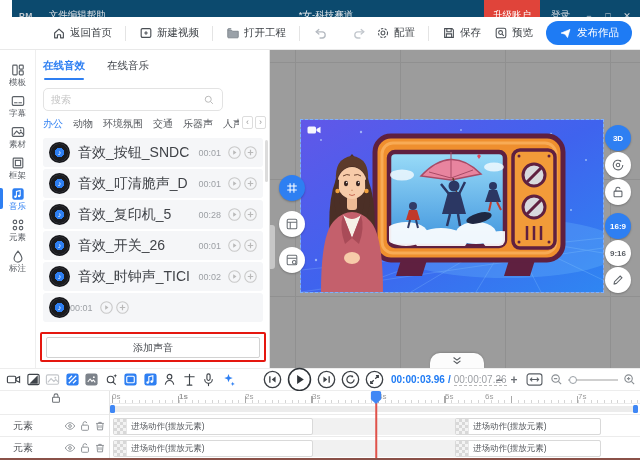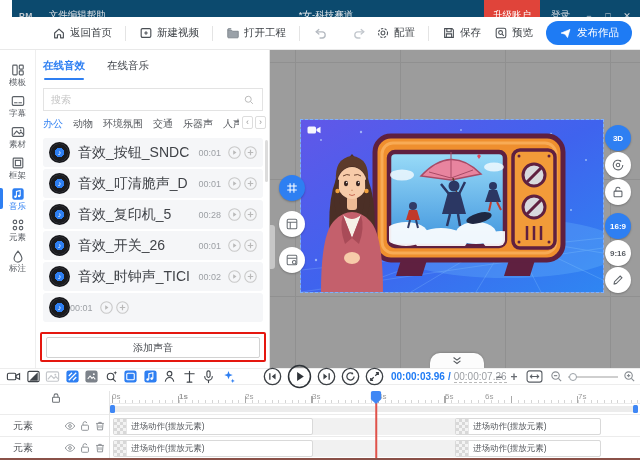--- a/index.html
+++ b/index.html
@@ -36,21 +36,21 @@
 .side-label{font-size:8.5px;color:#5c6066;line-height:1}
 .side-item.active .side-label{color:#2e7ff2}
 .side-item.active::before{content:"";position:absolute;left:0;top:5px;bottom:5px;width:3px;background:#2e7ff2;border-radius:0 2px 2px 0}
 
 
 .panel{position:absolute;top:50px;left:36px;width:234px;bottom:92px;background:#fff;border-right:1px solid #e2e2e2}
 .ptabs{position:absolute;top:9px;left:7px;display:flex;gap:22px;font-size:10.5px;color:#42464c}
 .ptab{position:relative;padding-bottom:7px}
 .ptab.active{color:#2e7ff2;font-weight:bold}
 .ptab.active::after{content:"";position:absolute;left:1px;right:1px;bottom:0;height:2.5px;background:#2e7ff2;border-radius:2px}
-.psearch{position:absolute;top:38px;left:7px;width:220px;height:23px;border:1px solid #e3e3e3;border-radius:0;display:flex;align-items:center;padding:0 7px}
+.psearch{position:absolute;top:38px;left:7px;width:180px;height:23px;border:1px solid #e3e3e3;border-radius:5px;display:flex;align-items:center;padding:0 7px}
 .psearch input{border:0;outline:0;flex:1;font-size:10px;color:#555;font-family:inherit;background:transparent}
 .psearch input::placeholder{color:#c4c4c4}
 .psearch .ico{width:12px;height:12px}
 .pcats{position:absolute;top:67px;left:7px;width:200px;overflow:hidden;display:flex;gap:10px;font-size:10px;color:#54575c;white-space:nowrap}
 .pcat.active{color:#2e7ff2}
 .pcat-arrows{position:absolute;top:66px;right:3px;display:flex;gap:2px;background:#fff;padding-left:3px}
 .pcat-arrow{width:11px;height:13px;border:1px solid #ddd;border-radius:2px;font-size:9px;line-height:11px;text-align:center;color:#999}
 .plist{position:absolute;top:88px;left:7px;width:220px}
 .sound-row{height:29px;margin-bottom:2px;background:#f5f6f8;border-radius:3px;display:flex;align-items:center;padding:0 6px}
 .vinyl{width:21px;height:21px;border-radius:50%;flex:none;position:relative;background:radial-gradient(circle,#2e7ff2 0 4.5px,#1a1b1f 4.6px 8.2px,#2c2d33 8.3px 9px,#17181c 9.1px)}
@@ -73,21 +73,21 @@
 .float-btn{width:26px;height:26px;border-radius:50%;background:#fff;box-shadow:0 1px 2px rgba(0,0,0,.25);display:flex;align-items:center;justify-content:center;font-size:8px;font-weight:bold;color:#5a5e64;flex:none}
 .float-btn.active{background:#2e7ff2;color:#fff}
 .float-btn .fb-ico{width:14px;height:14px}
 .float-btn .fb-label:empty,.float-btn .fb-ico:empty{display:none}
 .float-btn.gap_break{margin-top:7px}
 .collapse-handle{position:absolute;left:0;top:175px;width:5px;height:44px;background:#c7c7c7;border-radius:0 3px 3px 0}
 .canvas-tab{position:absolute;left:160px;top:303px;width:54px;height:15px;background:#fcfcfc;border-radius:10px 10px 0 0;display:flex;align-items:center;justify-content:center;box-shadow:0 -1px 2px rgba(0,0,0,.15)}
 .canvas-tab .ico{width:12px;height:9px}
 
 
-.controlbar{position:absolute;left:0;right:0;top:368px;height:17px;background:#fff;border-top:1px solid #ededed;border-bottom:1px solid #ededed}
+.controlbar{position:absolute;left:0;right:0;top:368px;height:23px;background:#fff;border-top:1px solid #ededed;border-bottom:1px solid #ededed}
 .cb-tools{position:absolute;left:6px;top:0;height:100%;display:flex;align-items:center;gap:4.5px}
 .cb-tool{width:15px;height:15px}
 .cb-play{position:absolute;left:263px;top:0;height:100%;display:flex;align-items:center;gap:5px}
 .pb-sm{width:19px;height:19px}
 .pb-lg{width:25px;height:25px}
 .cb-time{position:absolute;left:391px;top:0;height:100%;display:flex;align-items:center;font-size:10px;font-weight:bold}
 .t-cur{color:#1f7bf4}
 .t-sep{color:#1f7bf4;margin:0 3px}
 .t-total{color:#9b9ea3;border-bottom:1px dashed #b9b9b9;line-height:11px;font-weight:normal}
 .cb-zoom{position:absolute;left:494px;top:0;height:100%;display:flex;align-items:center;gap:5px}

